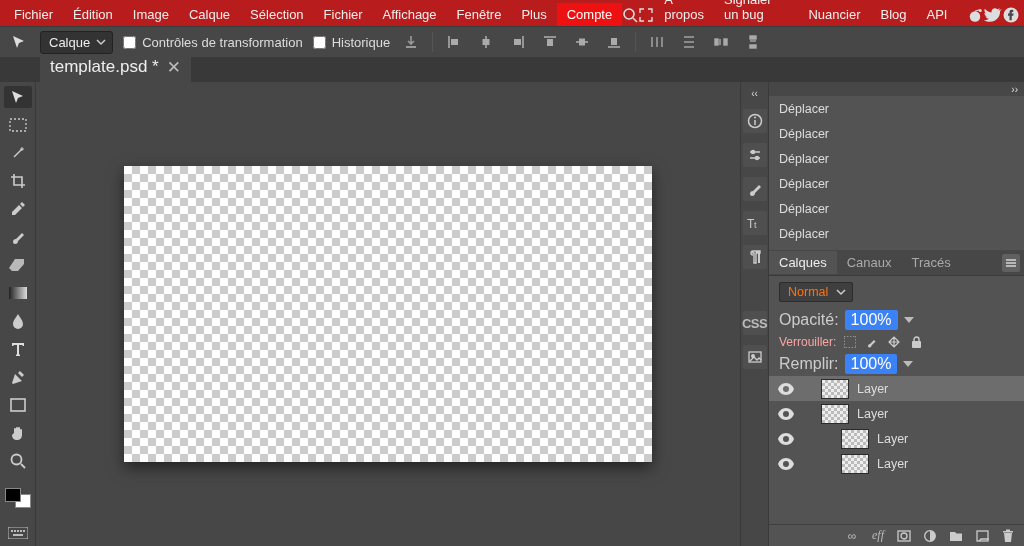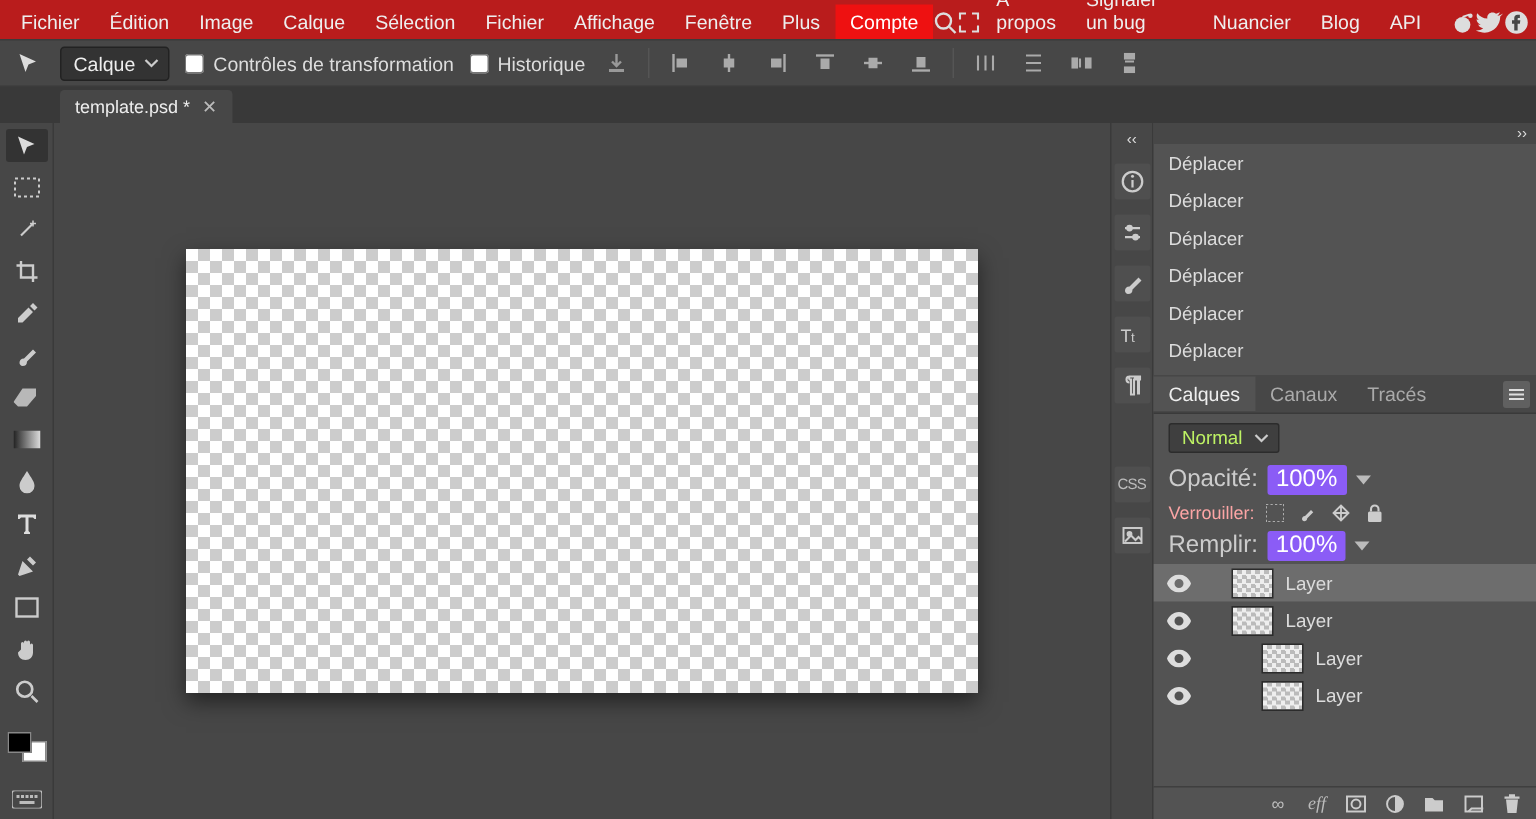--- a/index.html
+++ b/index.html
@@ -15,21 +15,21 @@
   .optbar .lead{width:22px;display:flex;justify-content:center;color:#ccc}
   .chk{display:flex;align-items:center;gap:6px;background:#2d6fb4;padding:2px 6px;border-radius:2px;color:#fff}
   .chk input{accent-color:#2d6fb4}
   .drop{background:#333;border:1px solid #222;border-radius:3px;padding:3px 22px 3px 8px;position:relative;color:#eee;cursor:pointer}
   .drop .chev{position:absolute;right:6px;top:5px}
   .optchk{display:flex;align-items:center;gap:6px;color:#ddd}
   .sep{width:1px;height:20px;background:#555}
   .obicon{width:22px;height:22px;display:flex;align-items:center;justify-content:center;color:#aaa}
   
   .tabstrip{height:24px;display:flex;align-items:end;padding-left:40px;background:#393939}
-  .tab{background:#474747;color:#eee;padding:4px 10px;border-radius:3px 3px 0 0;display:flex;align-items:flex-start;gap:8px;font-size:12px}
+  .tab{background:#474747;color:#eee;padding:4px 10px;border-radius:3px 3px 0 0;display:flex;align-items:flex-start;gap:8px;font-size:17px}
   .tab .x{color:#bbb;cursor:pointer}
   
   .body{display:flex;height:calc(546px - 26px - 32px - 24px);}
   .toolbar{width:36px;background:#474747;border-right:1px solid #3a3a3a;display:flex;flex-direction:column;align-items:center;padding-top:4px;gap:6px}
   .toolbar .t{width:28px;height:22px;display:flex;align-items:center;justify-content:center;color:#ccc;cursor:pointer}
   .toolbar .t.active{background:#333;border-radius:2px}
   .toolbar .swatch{width:26px;height:20px;margin-top:10px;position:relative}
   .swatch .bg{position:absolute;right:0;bottom:0;width:16px;height:14px;background:#fff;border:1px solid #888}
   .swatch .fg{position:absolute;left:0;top:0;width:16px;height:14px;background:#000;border:1px solid #888}
   .canvas{flex:1;background:#474747;display:flex;align-items:center;justify-content:center;position:relative}
@@ -38,24 +38,24 @@
   .rstrip{width:28px;background:#474747;border-left:1px solid #3a3a3a;display:flex;flex-direction:column;align-items:center;gap:10px;padding-top:6px}
   .rstrip .ri{width:24px;height:24px;display:flex;align-items:center;justify-content:center;color:#bbb;background:#4f4f4f;border-radius:2px;cursor:pointer}
   .panels{width:256px;background:#535353;border-left:1px solid #3a3a3a;display:flex;flex-direction:column}
   .tabrow{display:flex;align-items:center;height:26px;background:#474747;border-bottom:1px solid #3a3a3a;position:relative}
   .tabrow .pt{padding:4px 10px;color:#aaa;cursor:pointer;font-size:13px}
   .tabrow .pt.active{background:#535353;color:#eee}
   .tabrow .menu{position:absolute;right:4px;top:4px;width:18px;height:18px;background:#606060;display:flex;align-items:center;justify-content:center;border-radius:2px;cursor:pointer}
   .histlist{flex:0 0 auto}
   .histlist .hi{height:25px;display:flex;align-items:center;padding:0 10px;color:#ddd;font-size:12.5px;border-bottom:0px solid #4a4a4a;cursor:pointer}
   .layhdr{padding:6px 10px;display:flex;align-items:center;gap:8px;font-size:12.5px;color:#ddd}
-  .blend{background:#3f3f3f;border:1px solid #2c2c2c;padding:2px 24px 2px 8px;position:relative;color:#bef264;border-radius:2px}
+  .blend{background:#3f3f3f;border:1px solid #2c2c2c;padding:2px 24px 2px 8px;position:relative;color:#f97316;border-radius:2px}
   .blend .chev{position:absolute;right:6px;top:4px}
   .rowkv{display:flex;align-items:center;gap:6px;padding:2px 10px;font-size:16px;color:#ccc}
-  .rowkv .val{background:#8b5cf6;padding:1px 6px;border-radius:2px;color:#fff}
+  .rowkv .val{background:#3b82f6;padding:1px 6px;border-radius:2px;color:#fff}
   .chevdn{width:0;height:0;border-left:5px solid transparent;border-right:5px solid transparent;border-top:6px solid #bbb;display:inline-block}
   .locks{display:flex;align-items:center;gap:6px;padding:2px 10px;color:#fca5a5;font-size:12px}
   .locks .lk{width:16px;height:16px;display:flex;align-items:center;justify-content:center}
   .layers{flex:1;overflow:hidden}
   .layer{display:flex;align-items:center;height:25px;gap:8px;padding:0 8px;color:#ddd;font-size:12.5px;cursor:pointer}
   .layer.sel{background:#6d6d6d}
   .eye{width:18px;display:flex;justify-content:center}
   .thumb{width:28px;height:20px;background:repeating-conic-gradient(#bbb 0 25%,#eee 0 50%) 0 0/6px 6px;border:1px solid #2b2b2b}
   .indent1{margin-left:20px}
   .fold{width:10px;display:flex;justify-content:center}
@@ -349,21 +349,21 @@
           <text x="7" y="13" font-size="9" font-family="serif">t</text>
         </svg>
       </span>
     <span class="ri">
         <svg width="16" height="16" viewBox="0 0 16 16" fill="#ccc">
           <path d="M6 2h7v2H9v10H7V4H6a2 2 0 010-2zm0 0a2 2 0 000 4" fill="none" stroke="#ccc" stroke-width="1.4"></path>
           <path d="M9 2h4v12h-2V4h-2z"></path>
         </svg>
       </span>
     <div style="height:22px"></div>
-    <span class="ri" style="font-size:10px;font-weight:normal;letter-spacing:-.5px">CSS</span>
+    <span class="ri" style="font-size:13px;font-weight:bold;letter-spacing:-.5px">CSS</span>
     <span class="ri">
         <svg width="16" height="16" viewBox="0 0 16 16" stroke="#ccc" stroke-width="1.3" fill="none">
           <rect x="2" y="3" width="12" height="10"></rect>
           <circle cx="6" cy="7" r="1.3" fill="#ccc"></circle>
           <path d="M3 12l4-4 3 3 2-2 2 2" fill="none"></path>
         </svg>
       </span>
   </div>
 
   <div class="panels">

